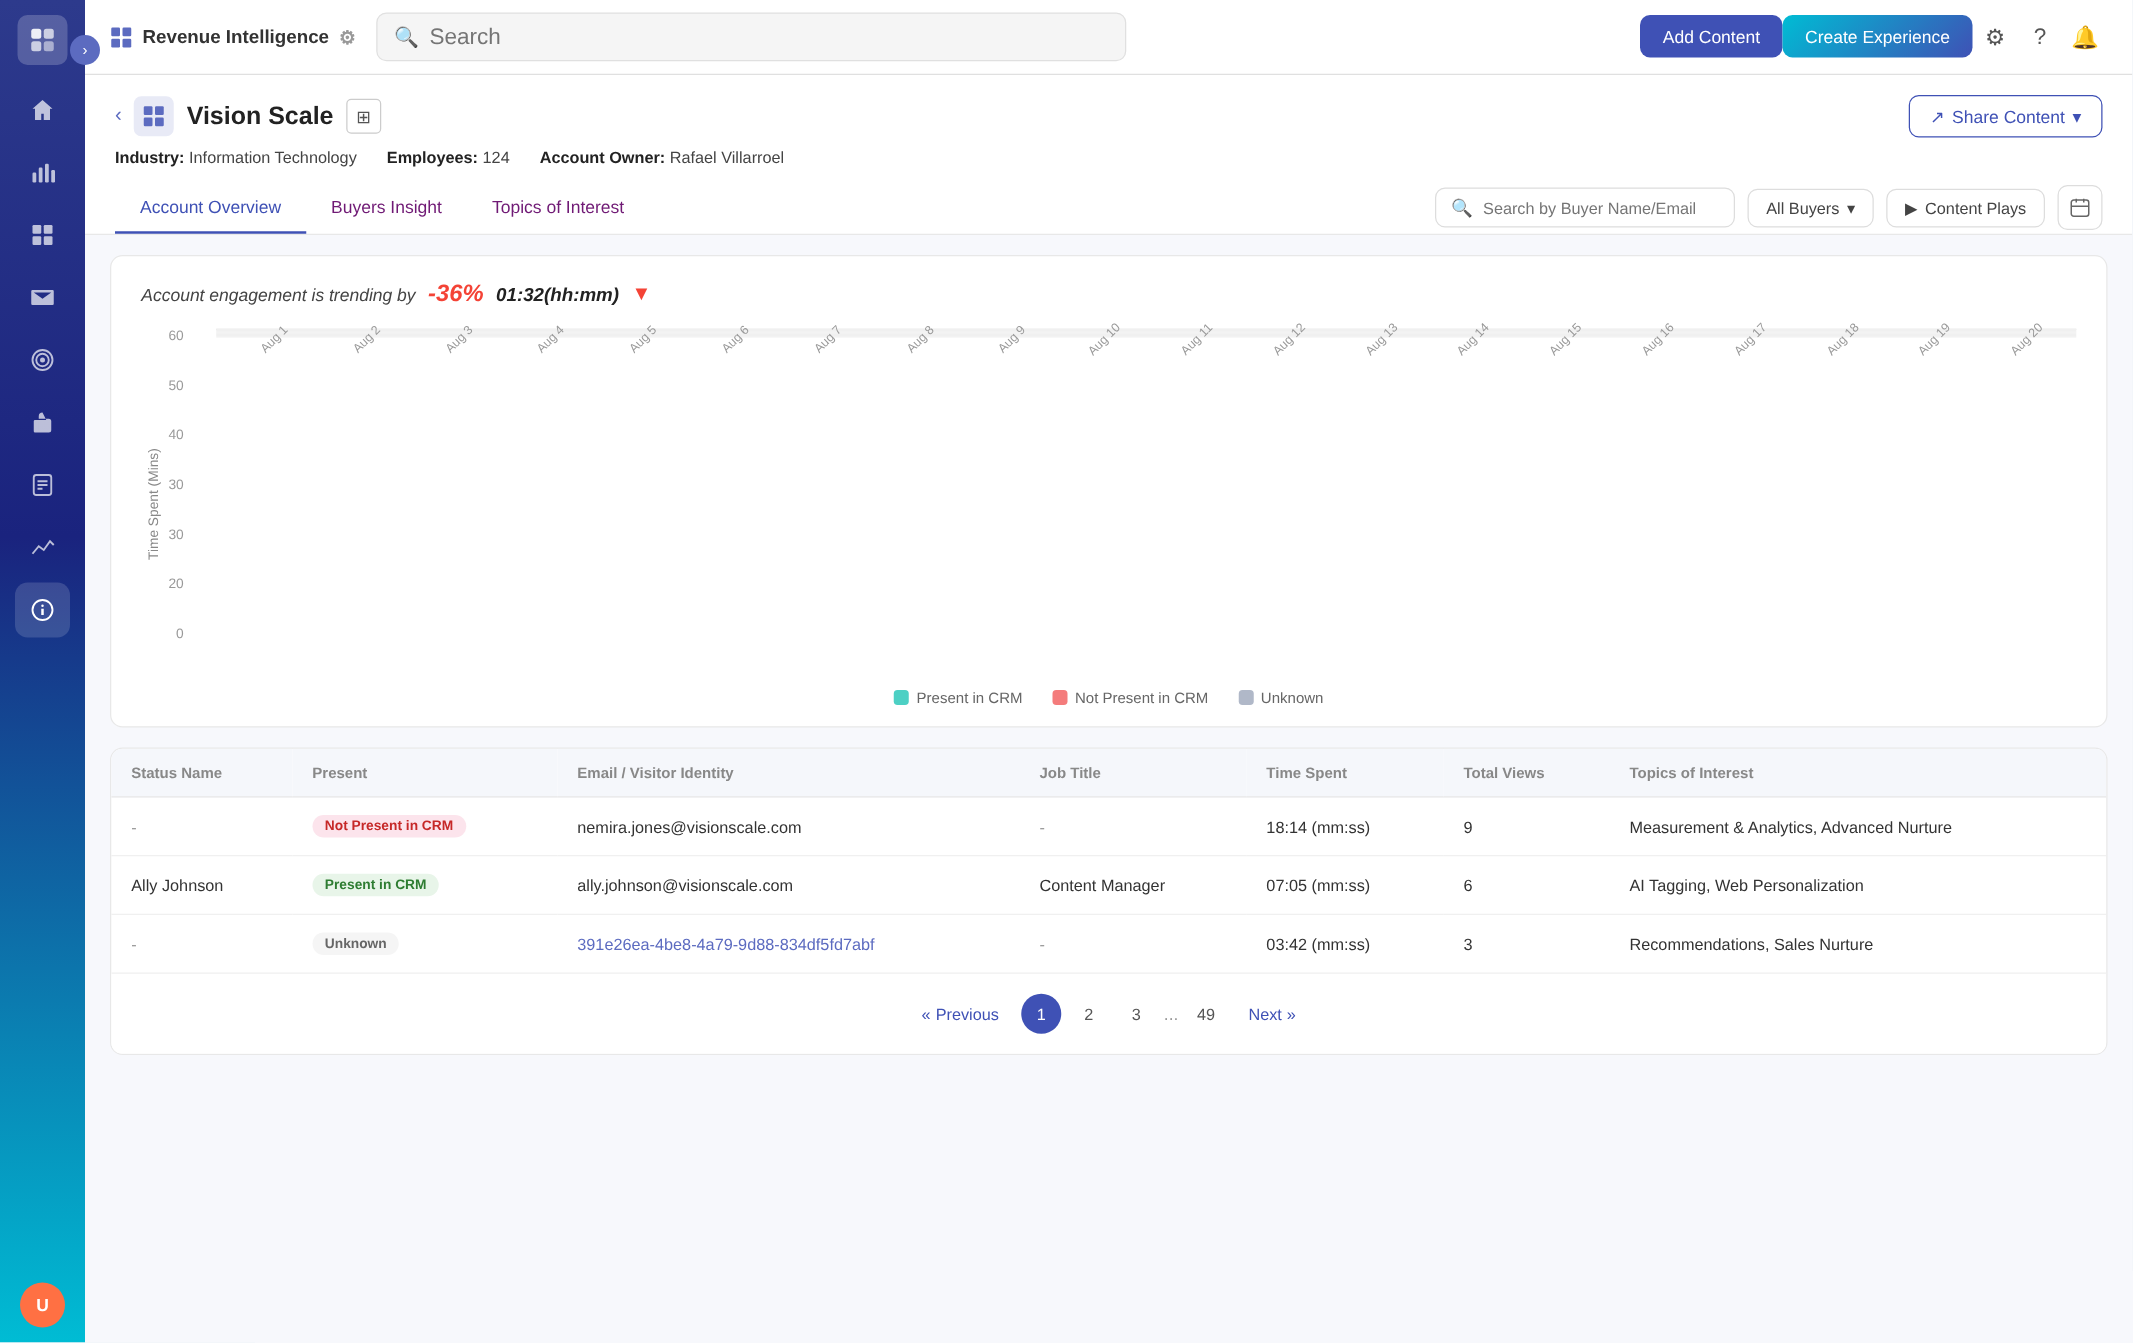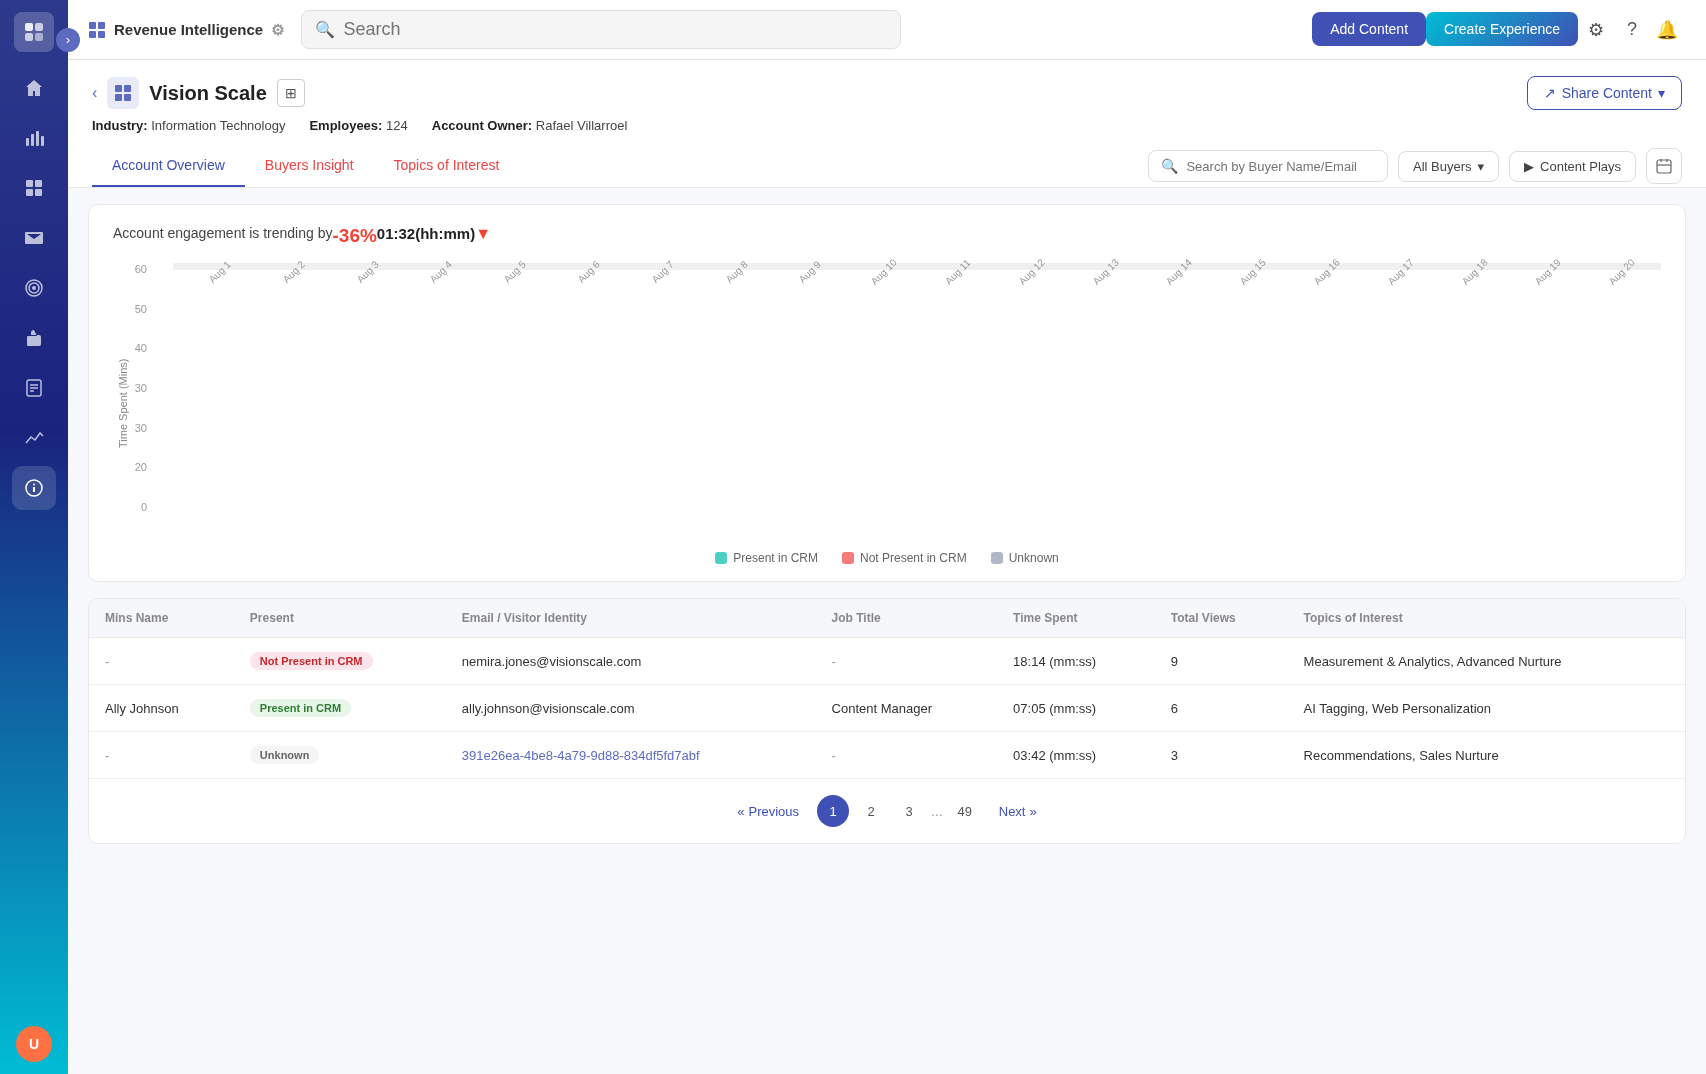--- a/index.html
+++ b/index.html
@@ -168,21 +168,21 @@
     }
     .meta-row span strong { color: #222; }
 
     
     .tabs-filters {
       display: flex; align-items: center; justify-content: space-between;
     }
     .tabs { display: flex; gap: 0; }
     .tab {
       padding: 12px 20px;
-      font-size: 14px; color: #ef4444;
+      font-size: 14px; color: #701a75;
       cursor: pointer;
       border-bottom: 2px solid transparent;
     }
     .tab.active {
       color: #3f51b5;
       border-bottom: 2px solid #3f51b5;
       font-weight: 500;
     }
     .filters { display: flex; align-items: center; gap: 10px; }
     .search-buyer {
@@ -210,22 +210,22 @@
 
     
     .chart-section {
       margin: 16px 20px;
       background: white;
       border-radius: 10px;
       padding: 20px 24px 16px;
       border: 1px solid #e8e8e8;
     }
     .engagement-row {
-      display: flex; align-items: flex-start; gap: 0;
-      margin-bottom: 16px; font-size: 14px; color: #444;
+      display: flex; align-items: center; gap: 10px;
+      margin-bottom: 16px; font-size: 14px; color: #444; font-style: italic;
     }
     .trend-negative { color: #f44336; font-weight: 600; font-size: 19px; }
     .trend-time { font-weight: 600; color: #222; font-size: 15px; }
     .trend-icon { color: #f44336; font-size: 16px; }
 
     
     .chart-container {
       position: relative;
       height: 280px;
       display: flex;
@@ -726,21 +726,21 @@
           <div class="legend-dot" style="background:#b0b8c8;"></div>
           <span>Unknown</span>
         </div>
       </div>
     </div>
 
     <div class="table-section">
       <table>
         <thead>
           <tr>
-            <th>Mins Name</th>
+            <th>Status Name</th>
             <th>Present</th>
             <th>Email / Visitor Identity</th>
             <th>Job Title</th>
             <th>Time Spent</th>
             <th>Total Views</th>
             <th>Topics of Interest</th>
           </tr>
         </thead>
         <tbody id="table-body">
             <tr>

